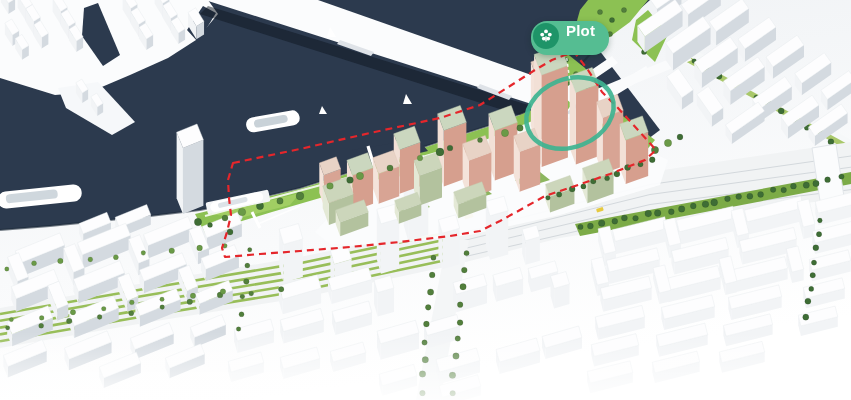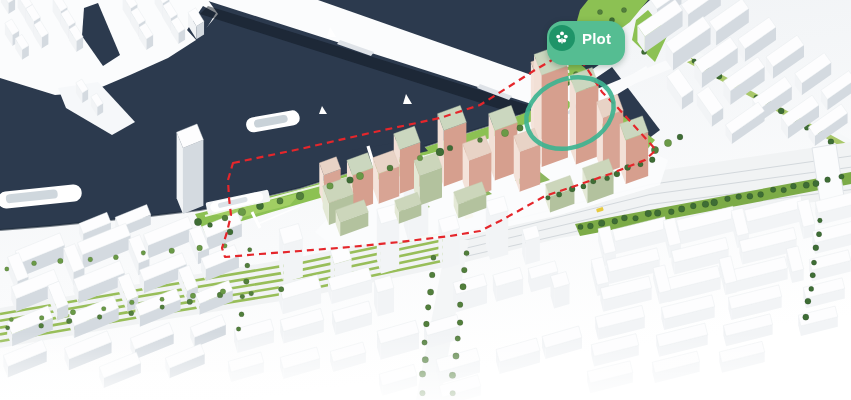--- a/index.html
+++ b/index.html
@@ -1,20 +1,20 @@
 <!DOCTYPE html>
 <html style="--badge-bg: #55bd92; --badge-icon-bg: #1e9468; --badge-text: #ffffff;"><head>
 <meta charset="utf-8">
 <style>
   html,body{margin:0;padding:0;background:#fff;}
   .stage{position:relative;width:851px;height:400px;overflow:hidden;background:#fff;
          font-family:"Liberation Sans",sans-serif;}
   .stage svg.scene{position:absolute;left:0;top:0;width:851px;height:400px;display:block;}
-  .badge{position:absolute;left:547px;top:21px;height:30px;display:flex;align-items:center;
-         background:var(--badge-bg,#55bd92);border-radius:16px;padding:2px 14px 12px 2px;
+  .badge{position:absolute;left:531px;top:21px;height:30px;display:flex;align-items:flex-start;
+         background:var(--badge-bg,#55bd92);border-radius:16px;padding:2px 14px 2px 2px;
          box-shadow:0 2px 6px rgba(0,45,25,.28);}
   .badge-icon{width:26px;height:26px;border-radius:50%;background:var(--badge-icon-bg,#1e9468);
          display:flex;align-items:center;justify-content:center;flex:0 0 auto;}
   .badge-label{color:var(--badge-text,#fff);font-size:15px;font-weight:600;margin-left:7px;
          letter-spacing:.2px;line-height:1;}
   .fade{position:absolute;left:0;bottom:0;width:100%;height:68px;pointer-events:none;
         background:linear-gradient(rgba(255,255,255,0),rgba(255,255,255,.85));}
 </style>
 </head>
 <body>

